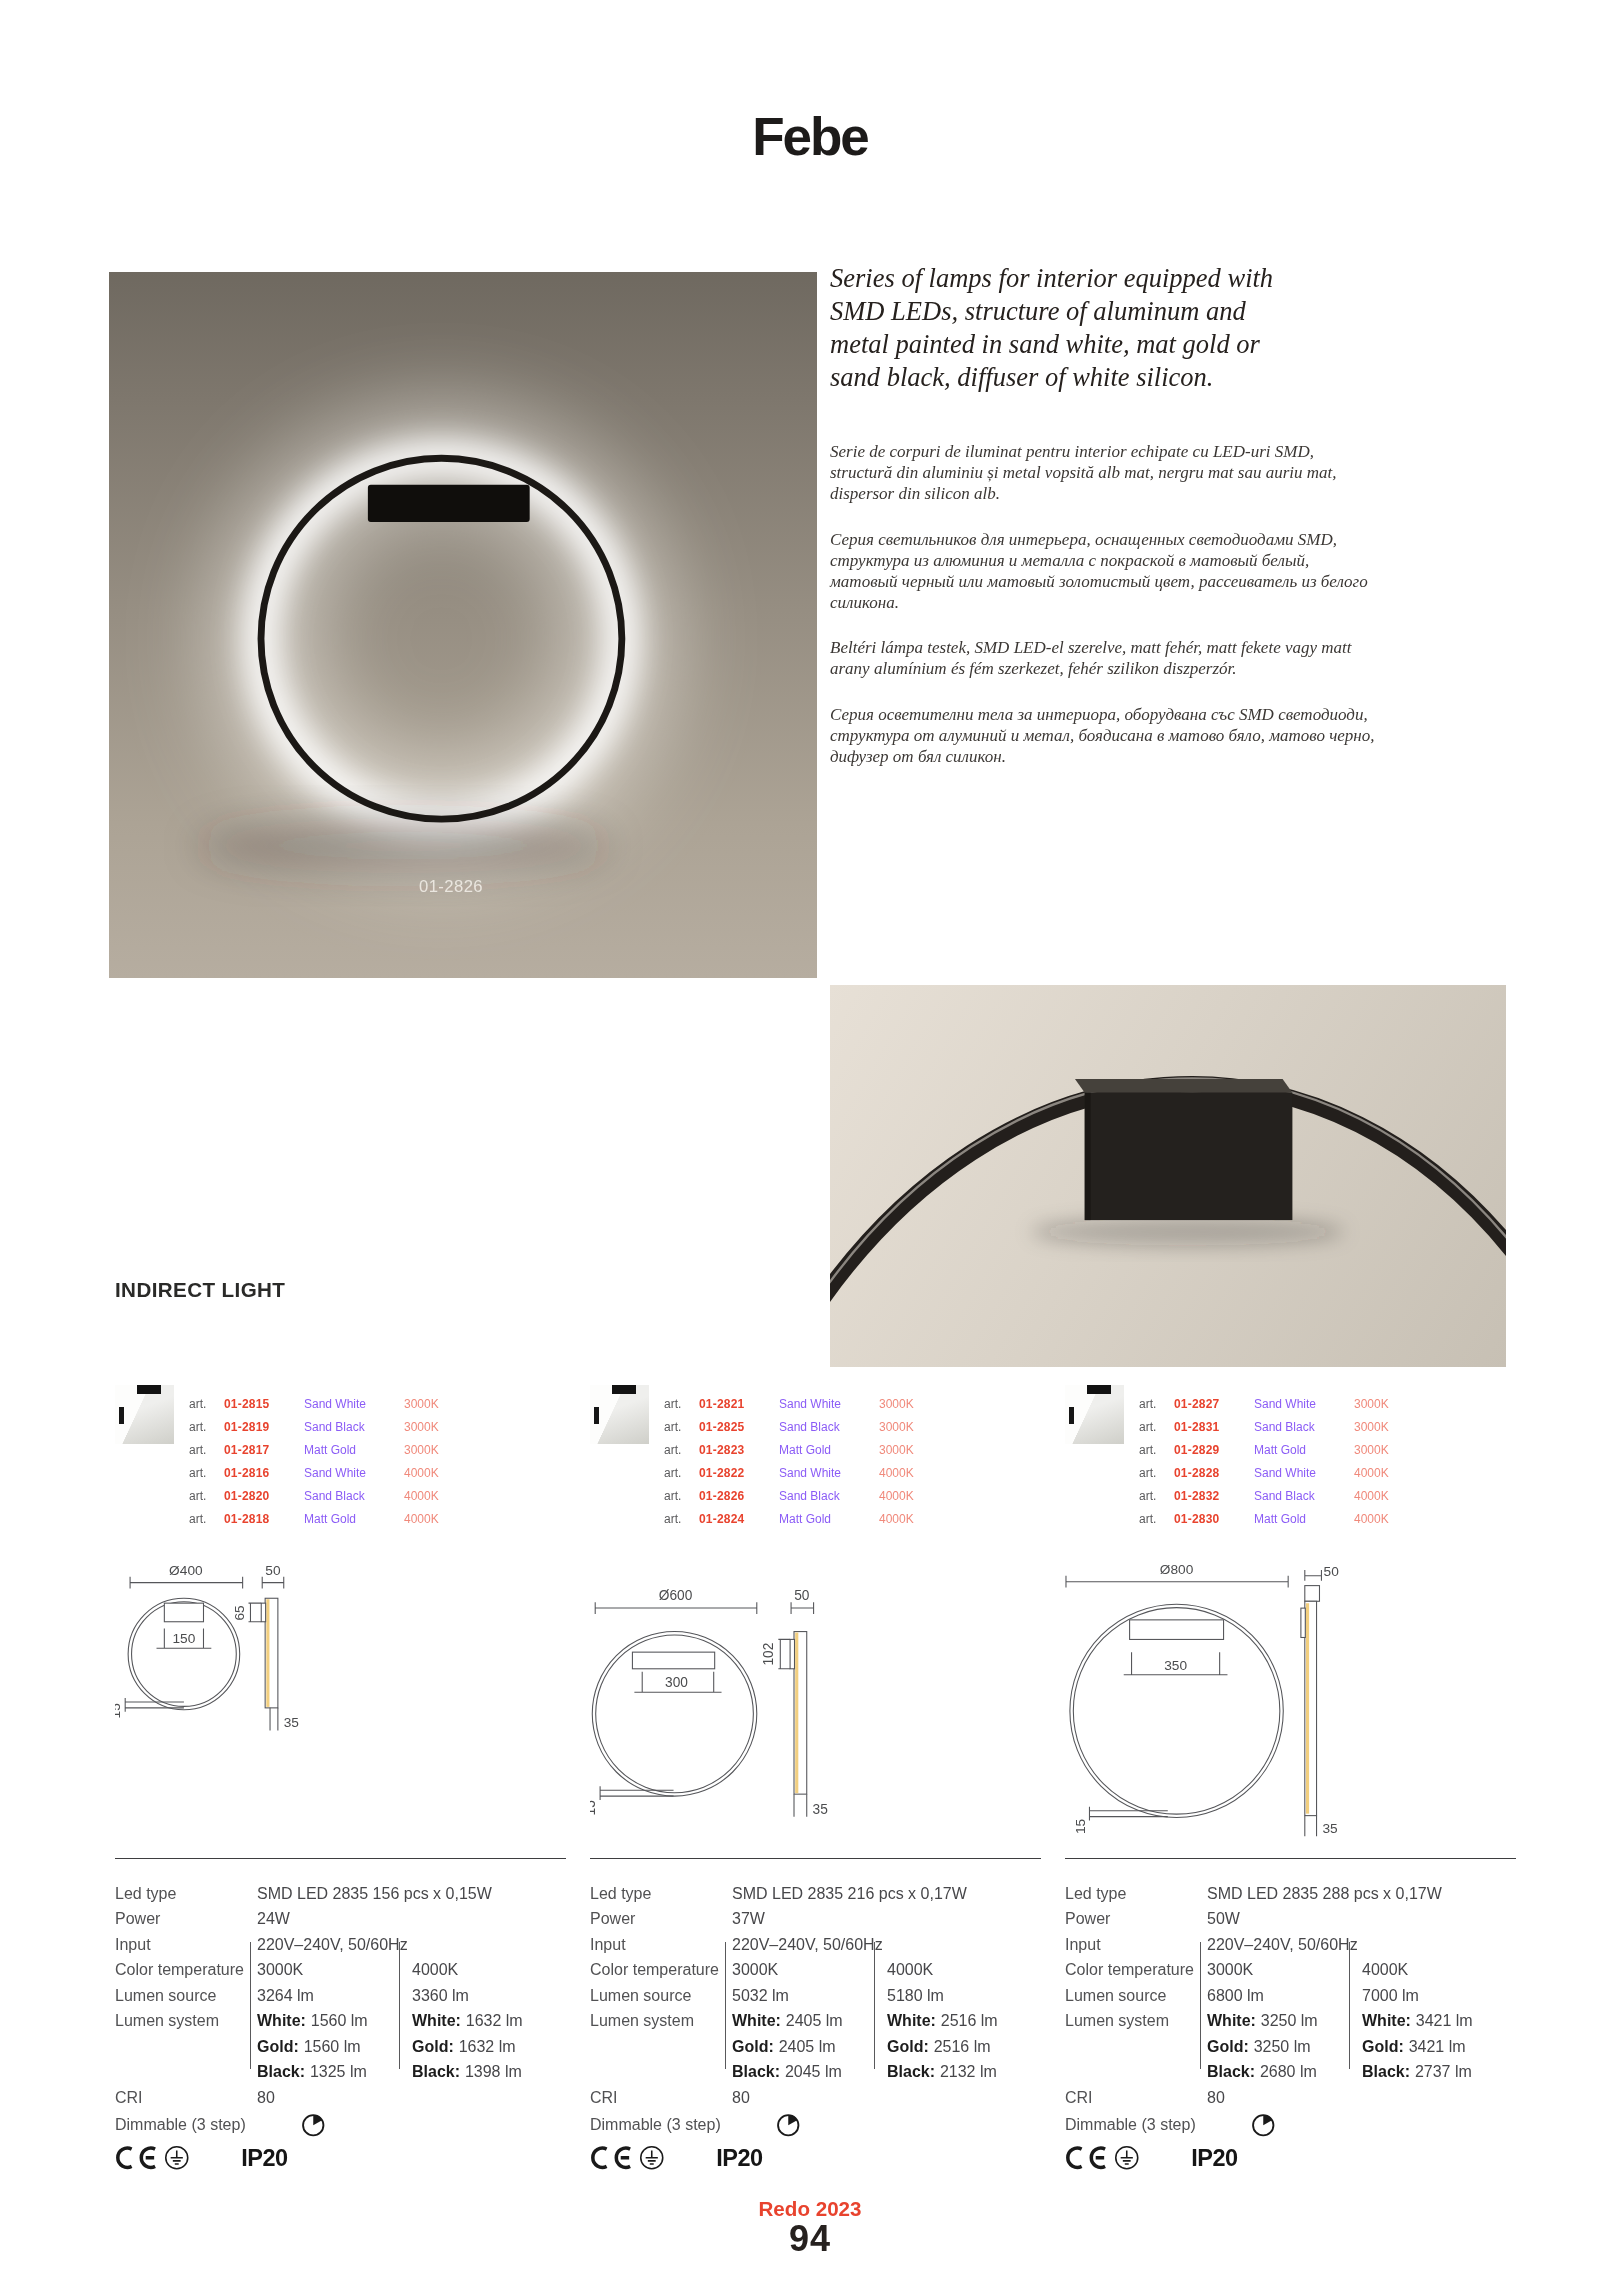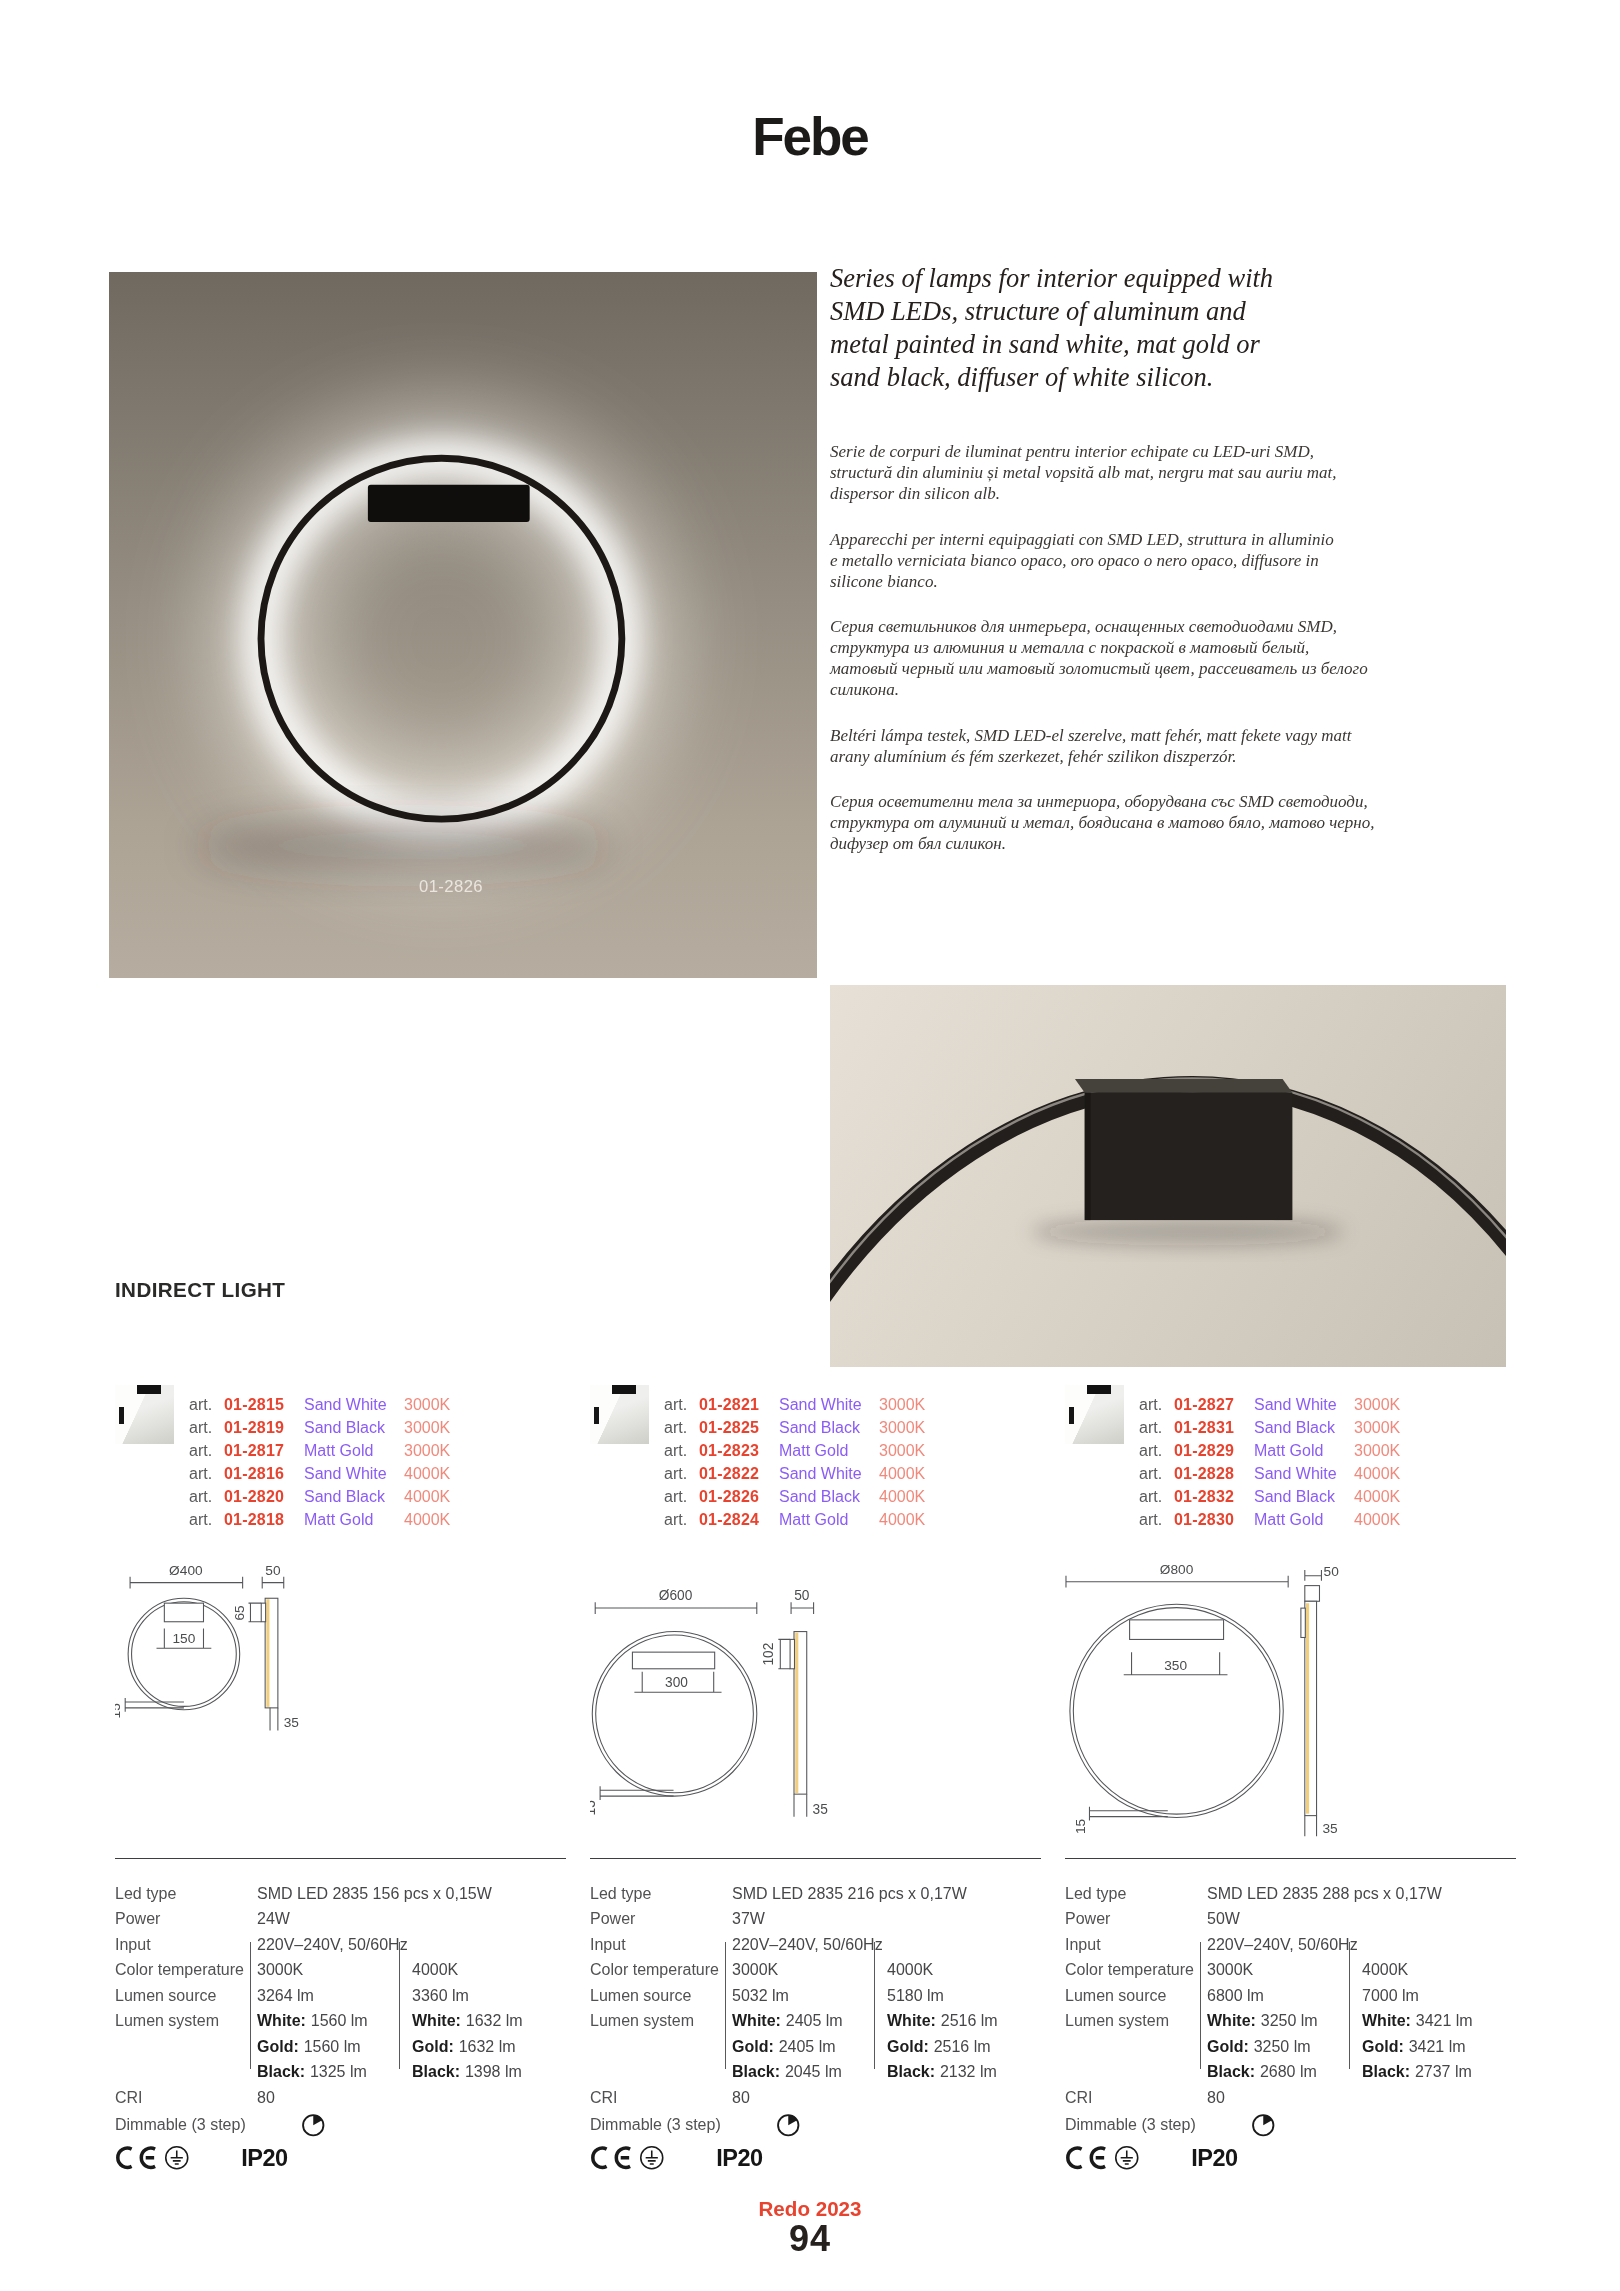--- a/index.html
+++ b/index.html
@@ -24,21 +24,21 @@
                  letter-spacing:0.4px;color:#2a2a28;}
   
   .col{position:absolute;top:1380px;width:451px;height:833px;}
   .col1{left:115px}.col2{left:590px}.col3{left:1065px}
   .thumb{position:absolute;left:0;top:4.9px;width:59px;height:59px;overflow:hidden;
          background:linear-gradient(160deg,#efefed 40%,#cfcfc9 100%);}
   .t-wedge{position:absolute;inset:0;background:linear-gradient(115deg,#fdfdfc 40%,rgba(255,255,255,0) 40.5%);}
   .t-bar{position:absolute;left:37%;top:0;width:41%;height:15%;background:#121212;}
   .t-side{position:absolute;left:7%;top:37%;width:9%;height:30%;background:#161616;}
   .articles{position:absolute;left:0;top:12.7px;right:0;}
-  .article-row{position:relative;height:23px;font-size:16px;line-height:23px;}
+  .article-row{position:relative;height:23px;font-size:12px;line-height:23px;}
   .a-prefix{position:absolute;left:74px;color:#5a5a5c;}
   .a-code{position:absolute;left:109px;font-weight:700;color:#e8432e;letter-spacing:0.2px;}
   .a-finish{position:absolute;left:189px;color:#8b5cf6;}
   .a-temp{position:absolute;left:289px;color:#f0897b;}
   .drawing{position:absolute;left:0;top:184px;}
   .drawing text{font-family:"Liberation Sans",sans-serif;font-size:14px;fill:#4b4c4e;}
   
   .specs{position:absolute;left:0;top:478px;width:451px;border-top:1.7px solid #3e3e40;
          padding-top:22px;font-size:16px;color:#47474a;}
   .spec-row{display:flex;height:25.5px;align-items:center;}
@@ -88,23 +88,20 @@
   </div>
 
   <div class="desc">
     <p class="lead">Series of lamps for interior equipped with
 SMD LEDs, structure of aluminum and
 metal painted in sand white, mat gold or
 sand black, diffuser of white silicon.</p>
     <p class="para">Serie de corpuri de iluminat pentru interior echipate cu LED-uri SMD,
 structură din aluminiu și metal vopsită alb mat, nergru mat sau auriu mat,
 dispersor din silicon alb.</p>
-    <p class="para">Apparecchi per interni equipaggiati con SMD LED, struttura in alluminio
-e metallo verniciata bianco opaco, oro opaco o nero opaco, diffusore in
-silicone bianco.</p>
     <p class="para">Серия светильников для интерьера, оснащенных светодиодами SMD,
 структура из алюминия и металла с покраской в матовый белый,
 матовый черный или матовый золотистый цвет, рассеиватель из белого
 силикона.</p>
     <p class="para">Beltéri lámpa testek, SMD LED-el szerelve, matt fehér, matt fekete vagy matt
 arany alumínium és fém szerkezet, fehér szilikon diszperzór.</p>
     <p class="para">Серия осветителни тела за интериора, оборудвана със SMD светодиоди,
 структура от алуминий и метал, боядисана в матово бяло, матово черно,
 дифузер от бял силикон.</p>
   </div>

